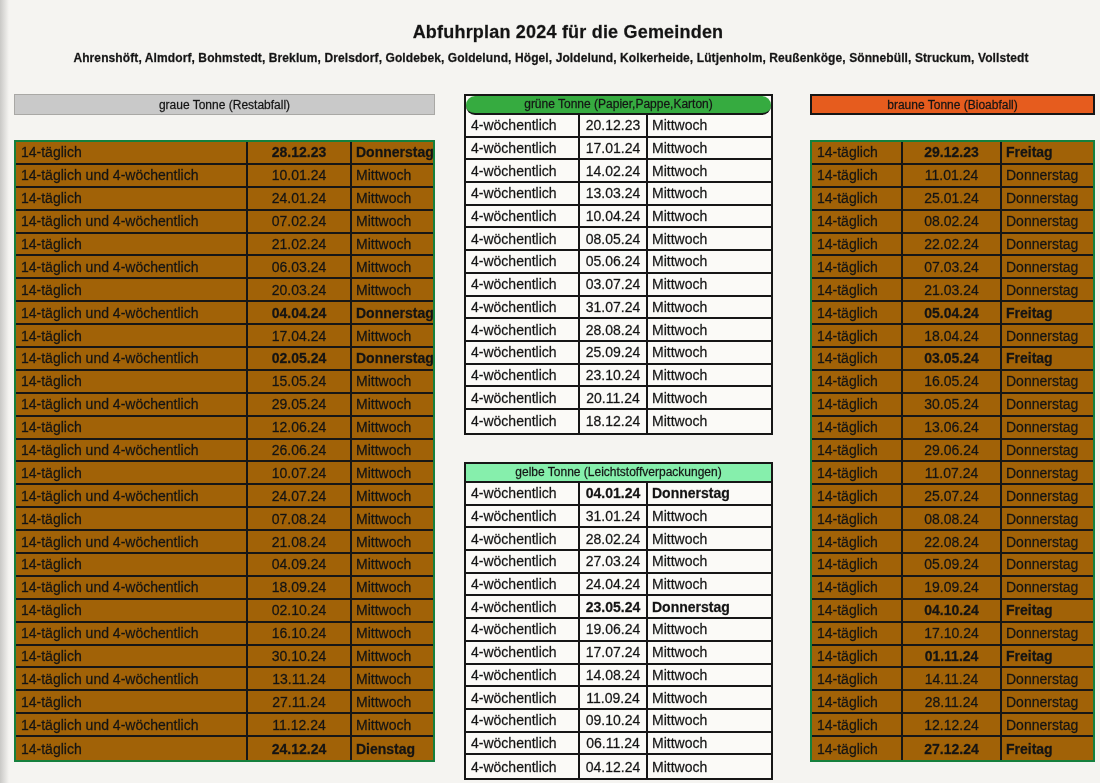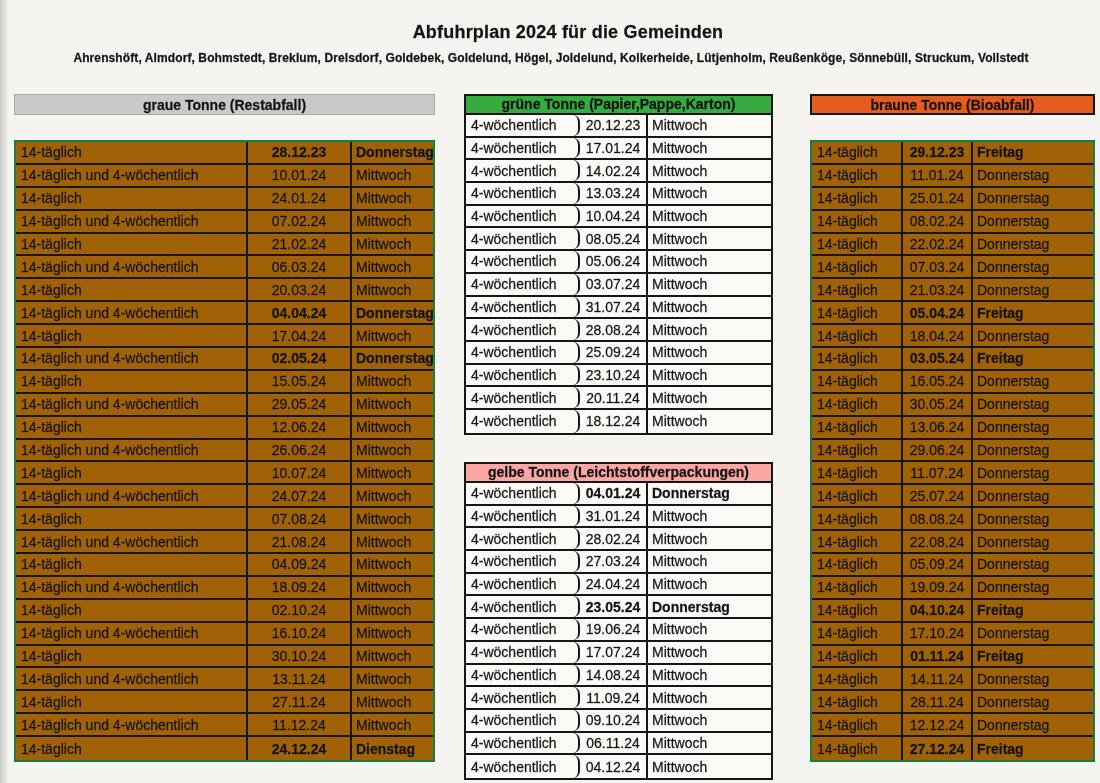--- a/index.html
+++ b/index.html
@@ -12,21 +12,21 @@
   }
   
   .scan-edge { position:absolute; left:0; top:0; width:9px; height:783px;
     background:linear-gradient(90deg, rgba(120,120,118,.35), rgba(120,120,118,0)); }
 
   .title { position:absolute; top:22px; left:0; width:100%; text-align:center;
     font-size:18px; font-weight:700; letter-spacing:.2px;padding-left:36px; }
   .subtitle { position:absolute; top:51px; left:1px; width:100%; text-align:center;
     font-size:12px; font-weight:700; letter-spacing:.1px; white-space:nowrap; }
 
-  .bar { font-weight:700; font-size:14px; text-align:center; }
+  .bar { font-weight:400; font-size:12px; text-align:center; }
 
   
   .bar.detached { height:21px; line-height:20px; border:1px solid #a9a8a5; }
   .bar.detached.orange { border:2px solid #161616; line-height:18px; }
 
   
   .tbl { border:2px solid #15803d; background:#a16207; }
   .row { display:flex; border-bottom:2px solid #161616; height:22.9px;
     font-size:14px; align-items:center; }
   .row:last-child { border-bottom:none; }
@@ -43,27 +43,27 @@
   .block .bar { height:19px; line-height:17px; border-bottom:2px solid #161616; }
   .block .row { height:22.7px; }
 
   
   #col-grey  { position:absolute; left:14px;  top:94px;  width:421px; }
   #col-grey .tbl { margin-top:25px; }
   #col-grey .freq { width:232px; } #col-grey .date { width:104px; } #col-grey .day { flex:1; }
 
   #col-green { position:absolute; left:464px; top:94px;  width:309px; }
   #col-yellow{ position:absolute; left:464px; top:462px; width:309px; }
-  #col-green .freq, #col-yellow .freq { width:114px;border-radius:7px; }
+  #col-green .freq, #col-yellow .freq { width:114px; }
   #col-green .date, #col-yellow .date { width:68px; }
   #col-green .day,  #col-yellow .day  { flex:1; }
 
   #col-brown { position:absolute; left:810px; top:94px;  width:285px; }
   #col-brown .tbl { margin-top:25px; }
-  #col-brown .freq { width:91px; } #col-brown .date { width:70px; } #col-brown .day { flex:1; }
+  #col-brown .freq { width:91px; } #col-brown .date { width:99px; } #col-brown .day { flex:1; }
 </style>
 </head>
 <body>
 
 <div class="scan-edge"></div>
 
 <div class="title">Abfuhrplan 2024 für die Gemeinden</div>
 <div class="subtitle">Ahrenshöft, Almdorf, Bohmstedt, Breklum, Drelsdorf, Goldebek, Goldelund, Högel, Joldelund, Kolkerheide, Lütjenholm, Reußenköge, Sönnebüll, Struckum, Vollstedt</div>
 
 <div id="col-grey">
@@ -229,21 +229,21 @@
       <div class="row">
         <div class="c freq">14-täglich</div>
         <div class="c date boldable bold">24.12.24</div>
         <div class="c day boldable bold">Dienstag</div>
       </div>
     </div>
 </div>
 
 <div id="col-green">
   <div class="block">
-    <div class="bar" style="background: rgb(54, 171, 64);">grüne Tonne (Papier,Pappe,Karton)</div>
+    <div class="bar" style="background: rgb(54, 171, 64); border-radius: 9px;">grüne Tonne (Papier,Pappe,Karton)</div>
     <div>
 
         <div class="row">
           <div class="c freq">4-wöchentlich</div>
           <div class="c date boldable">20.12.23</div>
           <div class="c day boldable">Mittwoch</div>
         </div>
 
         <div class="row">
           <div class="c freq">4-wöchentlich</div>
@@ -321,21 +321,21 @@
           <div class="c freq">4-wöchentlich</div>
           <div class="c date boldable">18.12.24</div>
           <div class="c day boldable">Mittwoch</div>
         </div>
       </div>
   </div>
 </div>
 
 <div id="col-yellow">
   <div class="block">
-    <div class="bar" style="background: #fca5a5;">gelbe Tonne (Leichtstoffverpackungen)</div>
+    <div class="bar" style="background: #86efac;">gelbe Tonne (Leichtstoffverpackungen)</div>
     <div>
 
         <div class="row">
           <div class="c freq">4-wöchentlich</div>
           <div class="c date boldable bold">04.01.24</div>
           <div class="c day boldable bold">Donnerstag</div>
         </div>
 
         <div class="row">
           <div class="c freq">4-wöchentlich</div>

